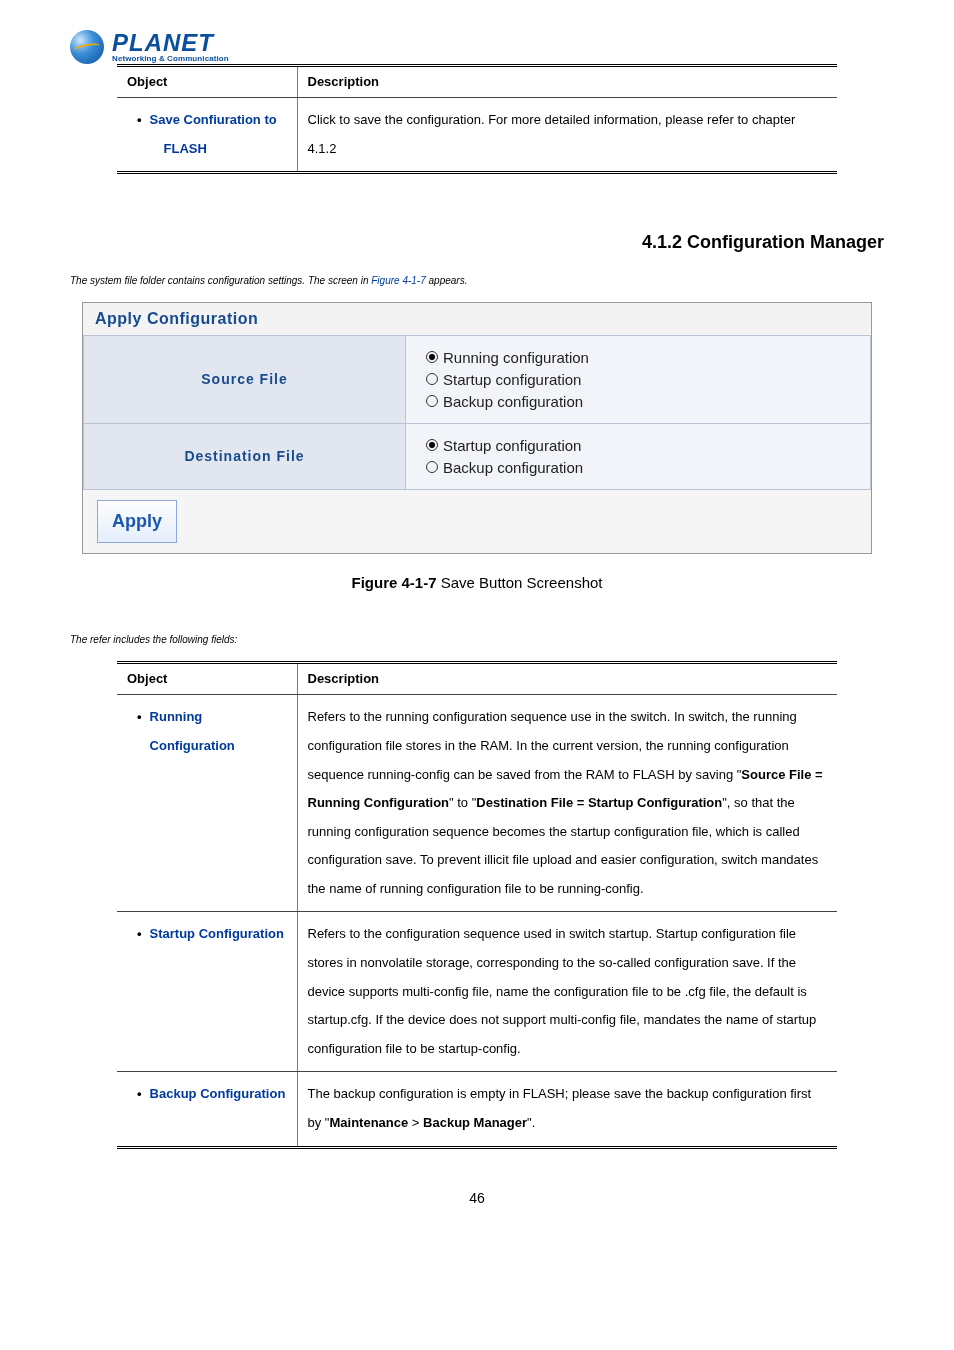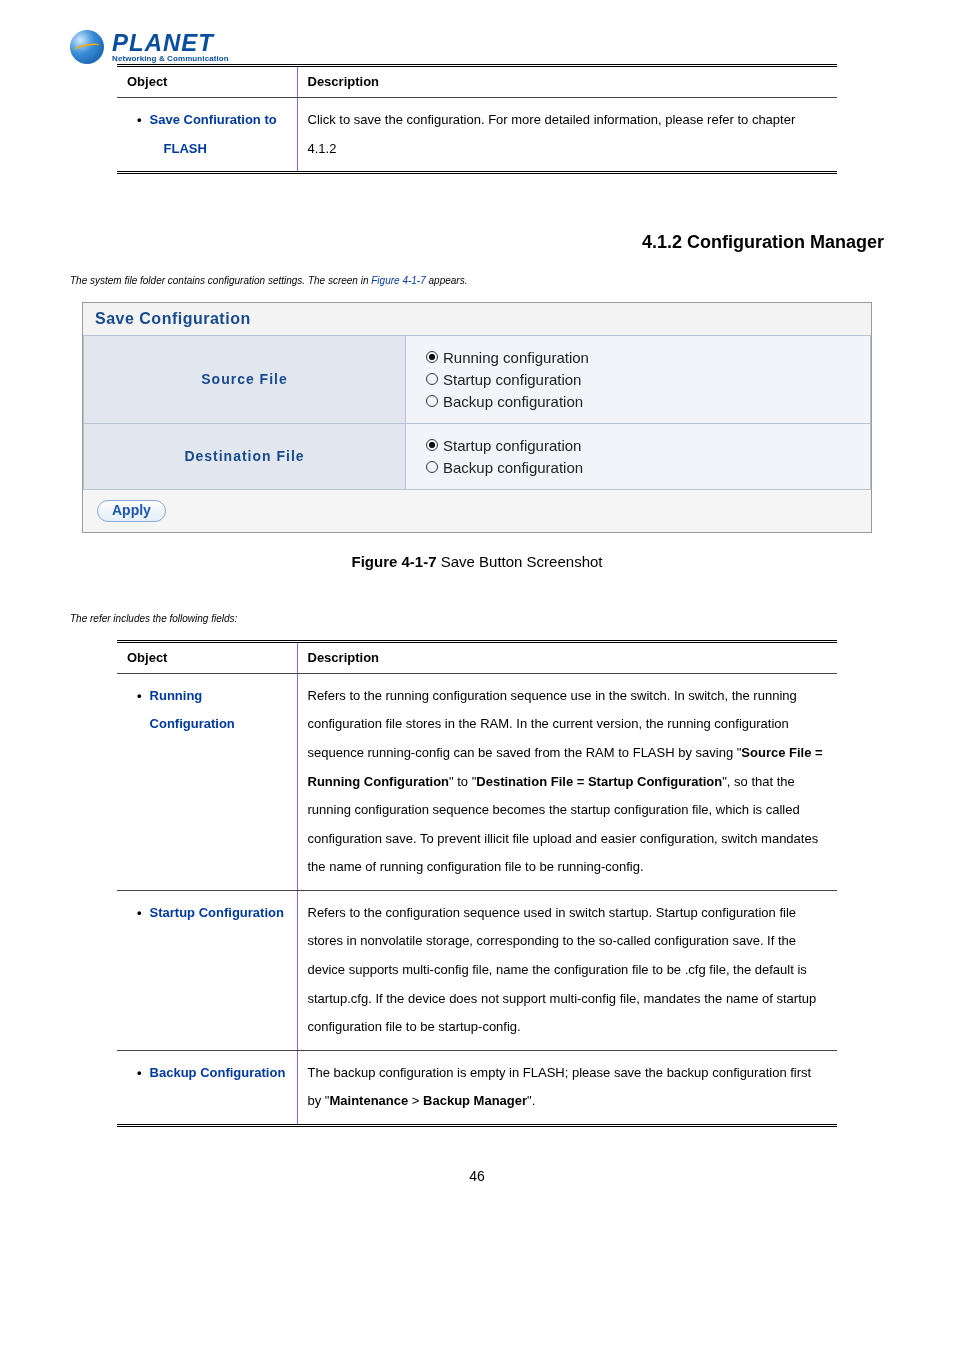--- a/index.html
+++ b/index.html
@@ -69,22 +69,22 @@
   }
   .cfg-table td {
     background: #f2f4f9; border: 1px solid #b9c3d4; padding: 10px 20px;
     font-size: 15px; color: #222;
   }
   .radio-row { display:flex; align-items:center; gap:5px; margin:1px 0; }
   .radio { width:12px; height:12px; border:1px solid #333; border-radius:50%; display:inline-block; position:relative; }
   .radio.sel::after { content:""; position:absolute; left:2px; top:2px; width:6px; height:6px; background:#000; border-radius:50%; }
   .apply-bar { padding: 10px 14px; }
   .apply-btn {
-    display:inline-block; padding:0 14px; font-size:14px; font-weight:bold; color:#1b57b0;
-    background: linear-gradient(#fdfdfd, #e4eefc); border:1px solid #8aa9d6; border-radius:12px;
+    display:inline-block; padding:8px 14px; font-size:18px; font-weight:bold; color:#1b57b0;
+    background: linear-gradient(#fdfdfd, #e4eefc); border:1px solid #8aa9d6; border-radius:0;
     cursor:pointer;
   }
 
   .fig-caption { text-align:center; font-size:15px; margin: 18px 0 40px 0; }
   .fig-caption b { font-weight:bold; }
 
   .page-num { text-align:center; font-size:14px; margin-top: 40px; }
 
   .desc-normal { color:#000; font-weight:normal; }
 </style>
@@ -116,21 +116,21 @@
 </tbody>
   </table>
 
 <h2 class="section">4.1.2 Configuration Manager</h2>
 
 <p class="lead">
   <span>The system file folder contains configuration settings. The screen in </span><span class="fig-link">Figure 4-1-7</span><span> appears.</span>
 </p>
 
 <div class="shot">
-  <div class="shot-title">Save Configuration</div>
+  <div class="shot-title">Apply Configuration</div>
   <table class="cfg-table">
     <tbody>
         <tr>
       <th>Source File</th>
       <td>
         <div class="radio-row">
               <span class="radio sel"></span>
               <span>Running configuration</span>
             </div>
         <div class="radio-row">

